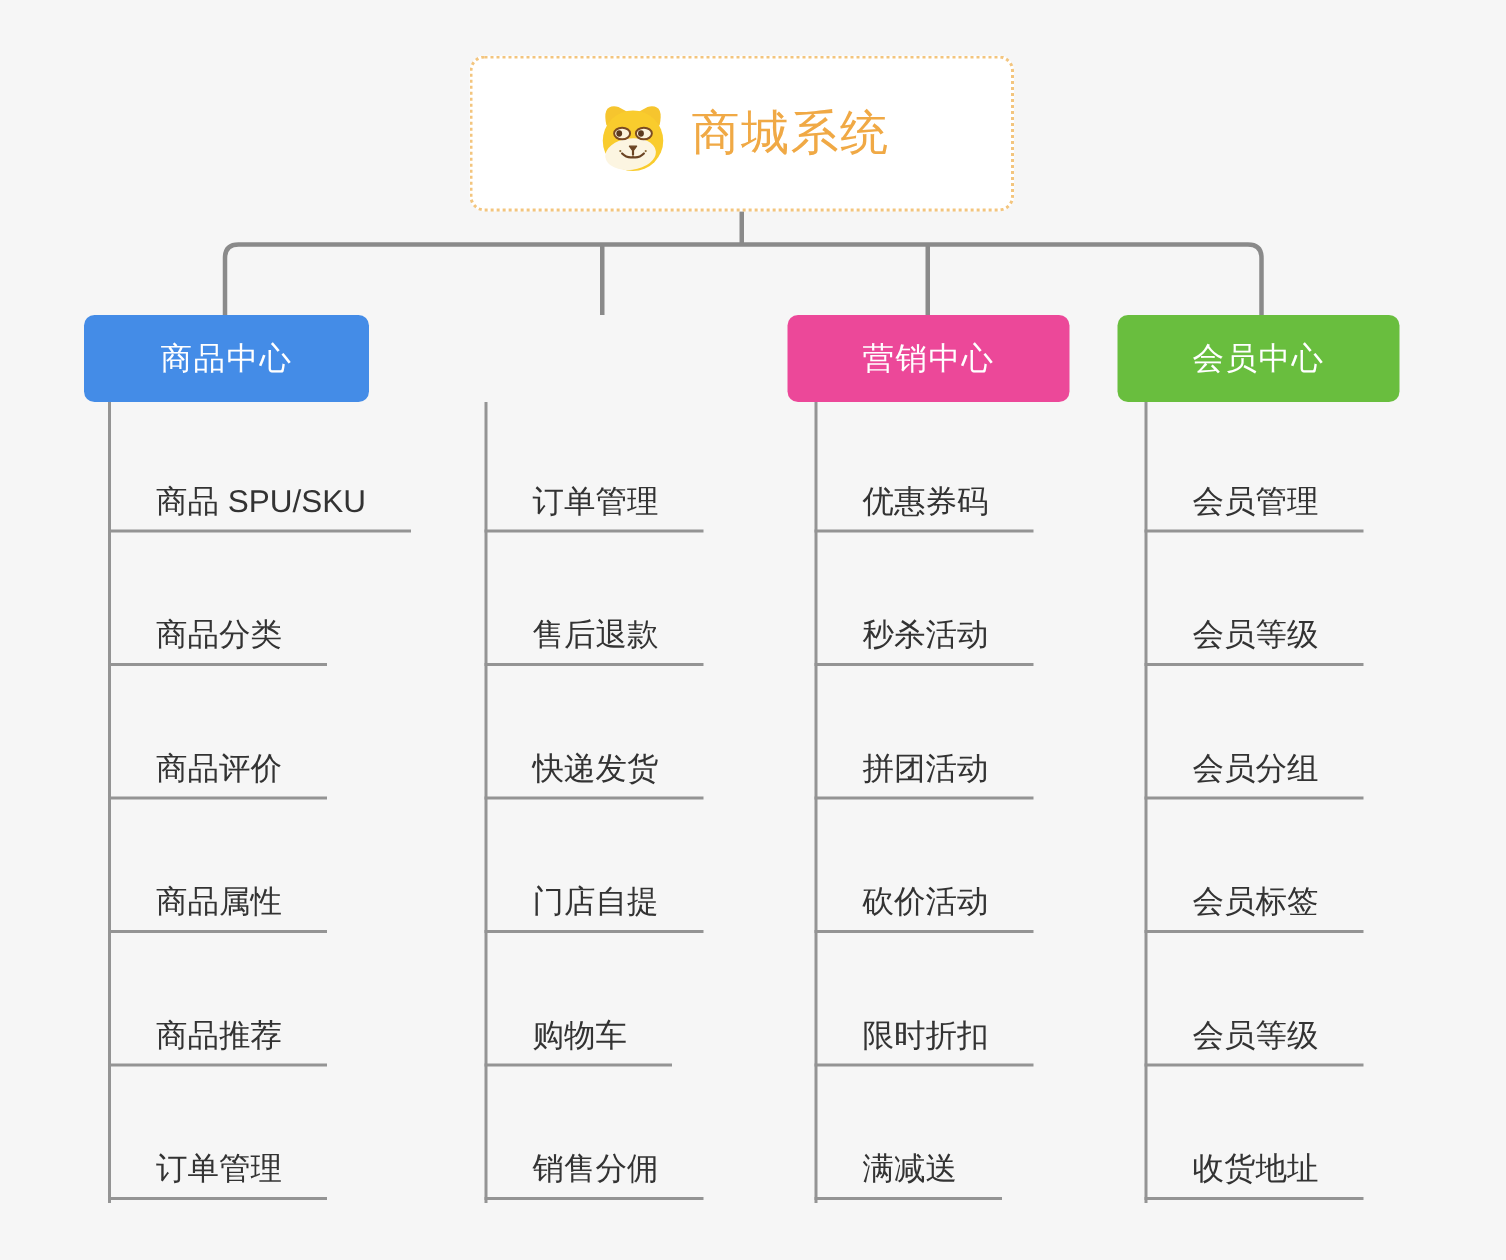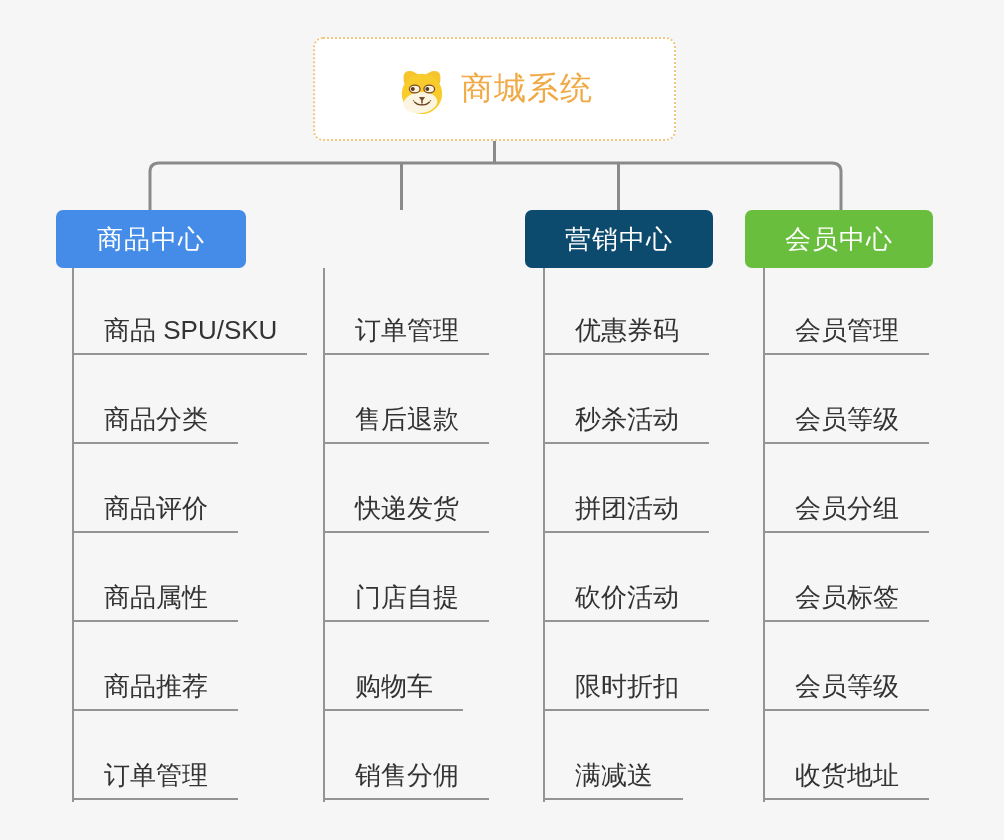--- a/index.html
+++ b/index.html
@@ -35,21 +35,21 @@
     font-size:32px;
     letter-spacing:1px;
   }
   .doge { width:52px; height:50px; flex:0 0 auto; }
   
   .branch-box {
     position:absolute; top:210px; height:58px;
     box-sizing:border-box;
     border-radius:7px;
     color:#ffffff;
-    font-size:26px;
+    font-size:21px;
     display:flex; align-items:center; justify-content:center;
     letter-spacing:1px;
   }
   .branch-box.b0 { left:56px;  width:190px; }
   .branch-box.b1 { left:307px; width:188px; }
   .branch-box.b2 { left:525px; width:188px; }
   .branch-box.b3 { left:745px; width:188px; }
   
   .column {
     position:absolute; top:268px;
@@ -64,21 +64,21 @@
     width:2px; height:534px;
     background:#949494;
   }
   .leaf {
     position:absolute; left:0;
     height:44px;
     box-sizing:border-box;
     display:flex; align-items:flex-end;
     padding:0 30px 5px 32px;
     border-bottom:2px solid #949494;
-    font-size:26px;
+    font-size:21px;
     color:#333333;
     white-space:nowrap;
     background:transparent;
   }
   .leaf.r0 { top:43px;  }
   .leaf.r1 { top:132px; }
   .leaf.r2 { top:221px; }
   .leaf.r3 { top:310px; }
   .leaf.r4 { top:399px; }
   .leaf.r5 { top:488px; }
@@ -109,21 +109,21 @@
       <ellipse cx="38.6" cy="31" rx="2.4" ry="2.6" fill="#5C3A1E"></ellipse>
       <path d="M29,41.5 L35,41.5 L32,45.5 Z" fill="#6B4423" stroke="#6B4423" stroke-width="1" stroke-linejoin="round"></path>
       <path d="M32,45.5 L32,48.5 M23,47.5 Q27,51.5 32,50.5 Q37,51.5 41,47.5" stroke="#6B4423" stroke-width="1.8" fill="none" stroke-linecap="round"></path>
       <circle cx="21.5" cy="45.5" r="0.9" fill="#8A6A3A"></circle>
       <circle cx="42.5" cy="45.5" r="0.9" fill="#8A6A3A"></circle>
     </svg>
     <span class="root-title" style="color: rgb(240, 169, 69);">商城系统</span>
   </div>
 
   <div class="branch-box b0" style="background: rgb(68, 140, 231);">商品中心</div>
-  <div class="branch-box b2" style="background: #0c4a6e;">营销中心</div>
+  <div class="branch-box b2" style="background: #ec4899;">营销中心</div>
   <div class="branch-box b3" style="background: rgb(105, 190, 62);">会员中心</div>
 
   <div class="column c0">
     <div class="trunk"></div>
     <div class="leaf r0">商品 SPU/SKU</div>
     <div class="leaf r1">商品分类</div>
     <div class="leaf r2">商品评价</div>
     <div class="leaf r3">商品属性</div>
     <div class="leaf r4">商品推荐</div>
     <div class="leaf r5">订单管理</div>

